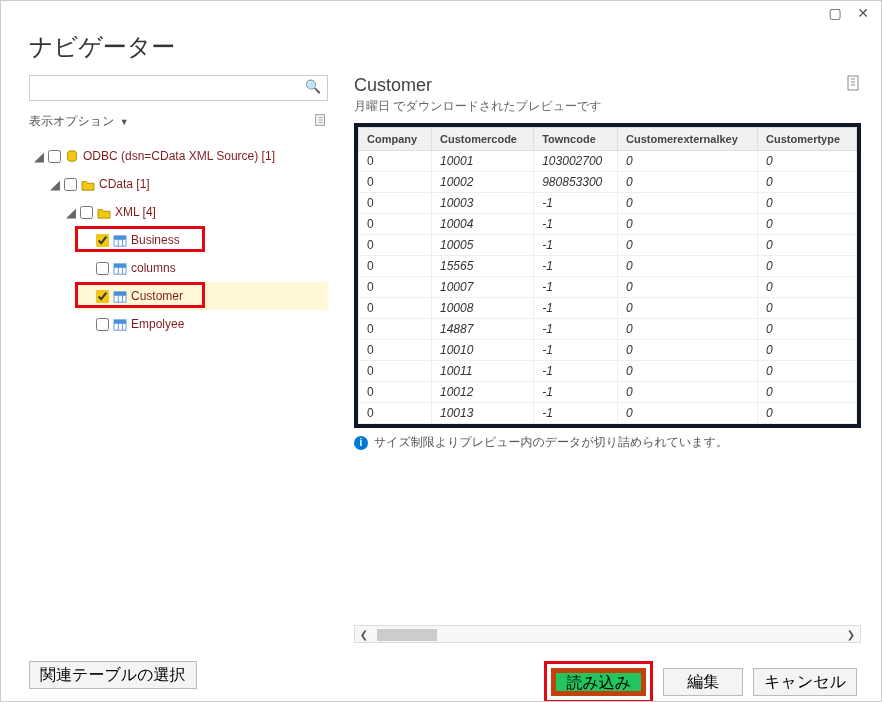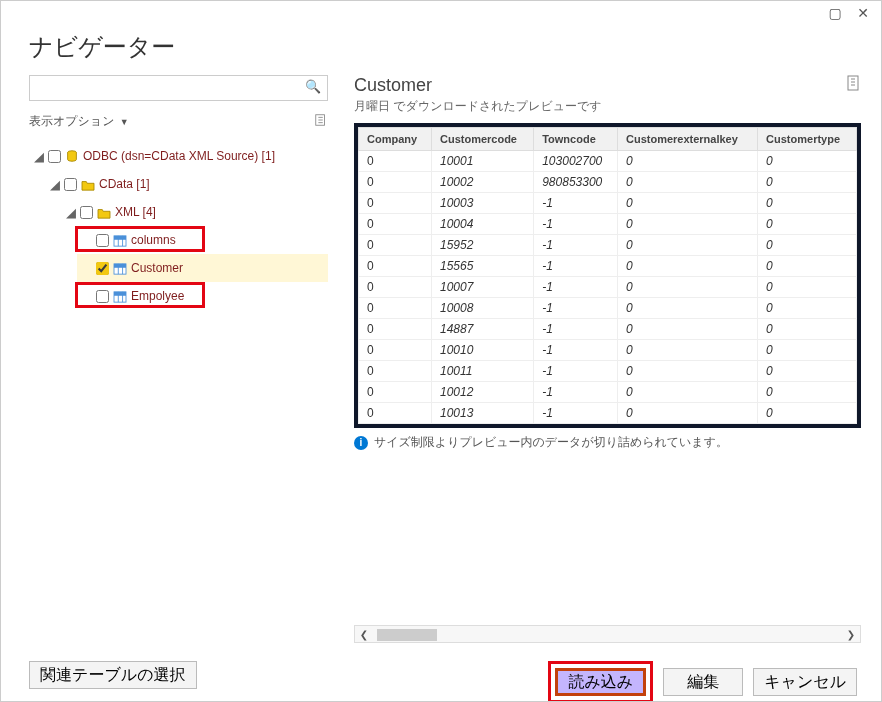--- a/index.html
+++ b/index.html
@@ -60,21 +60,21 @@
 .info { display:flex; align-items:center; gap:6px; color:#555; margin-top:6px; font-size:12px; }
 .info .iicn { width:14px; height:14px; border-radius:50%; background:#0078d4; color:#fff; font-size:10px; display:flex; align-items:center; justify-content:center; font-weight:bold; font-style:normal; }
 
 .hscroll { border:1px solid #ddd; height:18px; margin-top:auto; display:flex; align-items:center; position:relative; background:#f7f7f7; }
 .hscroll .arrow { width:18px; text-align:center; color:#555; font-size:10px; }
 .hscroll .thumb { position:absolute; left:22px; width:60px; height:12px; background:#ccc; top:3px; }
 
 .footer { display:flex; justify-content:space-between; padding:18px 24px 0 28px; }
 .footer button { min-width:80px; height:28px; border:1px solid #bbb; background:#f4f4f4; font-size:16px; padding:0 10px; cursor:default; }
 .footer .rbuttons { display:flex; gap:10px; align-items:center; }
-button.primary { background:#c4b5fd; border:3px solid #c2410c; color:#000; }
+button.primary { background:#22c55e; border:5px solid #c2410c; color:#000; }
 .hl-load { border:3px solid #e30613; padding:4px; display:inline-block; }
 
 </style>
 </head>
 <body>
 
 <div class="titlebar">
   <span>▢</span>
   <span>✕</span>
 </div>
@@ -130,20 +130,32 @@
         <span class="icon folder-icon">
           <svg width="14" height="12" viewBox="0 0 16 14">
               <path d="M1 3h5l1 2h8v8H1z" fill="#f2c811" stroke="#a88700"></path>
             </svg>
         </span>
         <span class="txt">XML [4]</span>
       </div>
 
       <div class="trow indent3">
         <span class="exp"></span>
+        <span class="chk"><input type="checkbox" checked="" style="accent-color: rgb(242, 200, 17);"></span>
+        <span class="icon table-icon">
+          <svg width="14" height="12" viewBox="0 0 16 14">
+              <rect x="1" y="1" width="14" height="12" fill="#fff" stroke="#4a90d9"></rect>
+              <path d="M1 5h14M6 1v12M11 1v12" stroke="#4a90d9"></path>
+              <rect x="1" y="1" width="14" height="4" fill="#4a90d9"></rect>
+            </svg>
+        </span>
+        <span class="txt">Business</span>
+      </div>
+      <div class="trow indent3">
+        <span class="exp"></span>
         <span class="chk"><input type="checkbox" style=""></span>
         <span class="icon table-icon">
           <svg width="14" height="12" viewBox="0 0 16 14">
               <rect x="1" y="1" width="14" height="12" fill="#fff" stroke="#4a90d9"></rect>
               <path d="M1 5h14M6 1v12M11 1v12" stroke="#4a90d9"></path>
               <rect x="1" y="1" width="14" height="4" fill="#4a90d9"></rect>
             </svg>
         </span>
         <span class="txt">columns</span>
       </div>
@@ -226,21 +238,21 @@
             </tr>
             <tr>
               <td>0</td>
               <td>10004</td>
               <td>-1</td>
               <td>0</td>
               <td>0</td>
             </tr>
             <tr>
               <td>0</td>
-              <td>15952</td>
+              <td>10005</td>
               <td>-1</td>
               <td>0</td>
               <td>0</td>
             </tr>
             <tr>
               <td>0</td>
               <td>15565</td>
               <td>-1</td>
               <td>0</td>
               <td>0</td>

